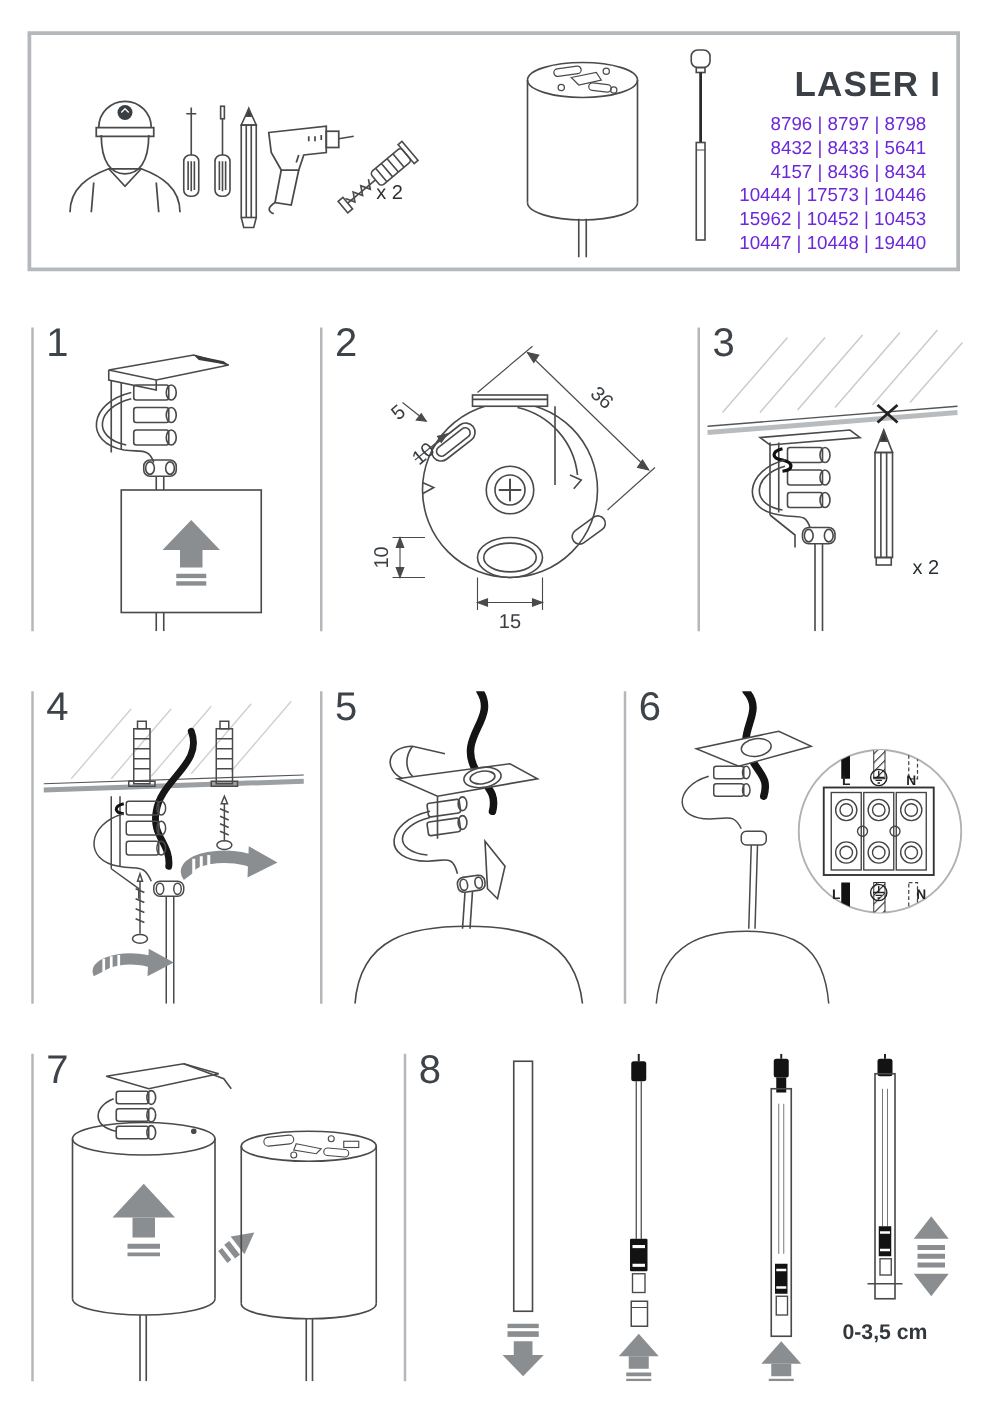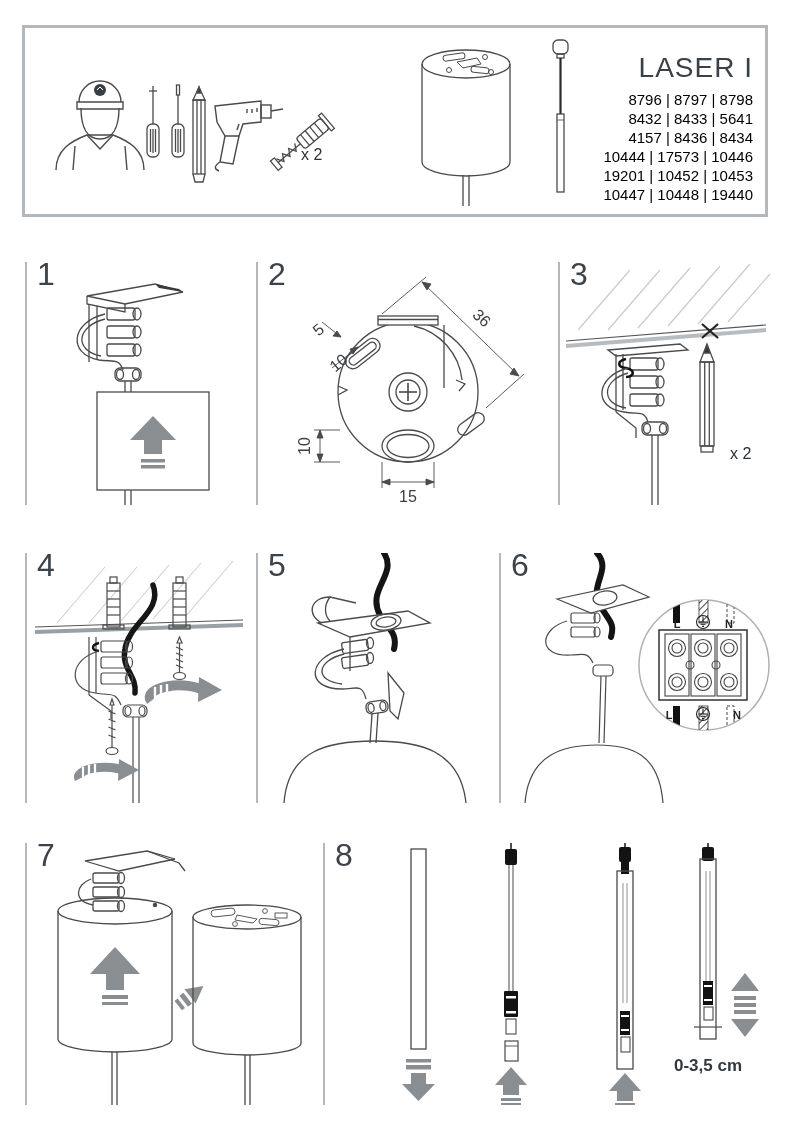--- a/index.html
+++ b/index.html
@@ -3,23 +3,23 @@
 <meta charset="utf-8">
 <style>
   html,body{margin:0;padding:0;background:#fff;}
   .page{position:relative;width:793px;height:1122px;background:#ffffff;
         font-family:"Liberation Sans",sans-serif;overflow:hidden;}
   svg text{font-family:"Liberation Sans",sans-serif;}
   .header-box{position:absolute;left:22px;top:25px;width:740px;height:186px;
               border:3px solid #b5b8ba;background:#fff;}
   .hdr-item{position:absolute;}
   .title{position:absolute;right:12px;top:24px;font-size:28px;color:#3a4046;
-         letter-spacing:1px;font-weight:400;}
-  .codes{position:absolute;right:12px;top:62px;text-align:right;font-size:15px;
-         line-height:19px;color:#000000;}
+         letter-spacing:1px;font-weight:700;}
+  .codes{position:absolute;right:24px;top:62px;text-align:right;font-size:15px;
+         line-height:19px;color:#6d28d9;}
   .qty-label{position:absolute;font-size:16px;color:#2b3034;}
   .panel{position:absolute;border-left:2px solid #b5b8ba;}
   .step-num{position:absolute;left:10px;top:-6px;font-size:32px;color:#3d4348;}
   .ill{position:absolute;left:0;top:0;}
 </style>
 </head>
 <body>
 
 <div class="page">
 
@@ -135,21 +135,21 @@
         <line x1="8" y1="82" x2="15" y2="82" stroke-width="0.8"></line>
       </g>
     </svg>
 
     <div class="title">LASER I</div>
     <div class="codes">
       <div>8796 | 8797 | 8798</div>
       <div>8432 | 8433 | 5641</div>
       <div>4157 | 8436 | 8434</div>
       <div>10444 | 17573 | 10446</div>
-      <div>19201 | 10452 | 10453</div>
+      <div>15962 | 10452 | 10453</div>
       <div>10447 | 10448 | 19440</div>
     </div>
   </div>
 
   <div class="panel" style="left:25px;top:262px;width:228px;height:243px">
     <div class="step-num">1</div>
     <svg class="ill" width="228" height="243" viewBox="0 0 228 243">
       <g stroke="#4a4a4a" fill="none" stroke-width="1.3">
         <path d="M60,34 L128,22 L156,30 L98,42 Z" fill="#fff"></path>
         <polygon points="128,22 152,27 156,30 132,26" fill="#3a3a3a" stroke="none"></polygon>

